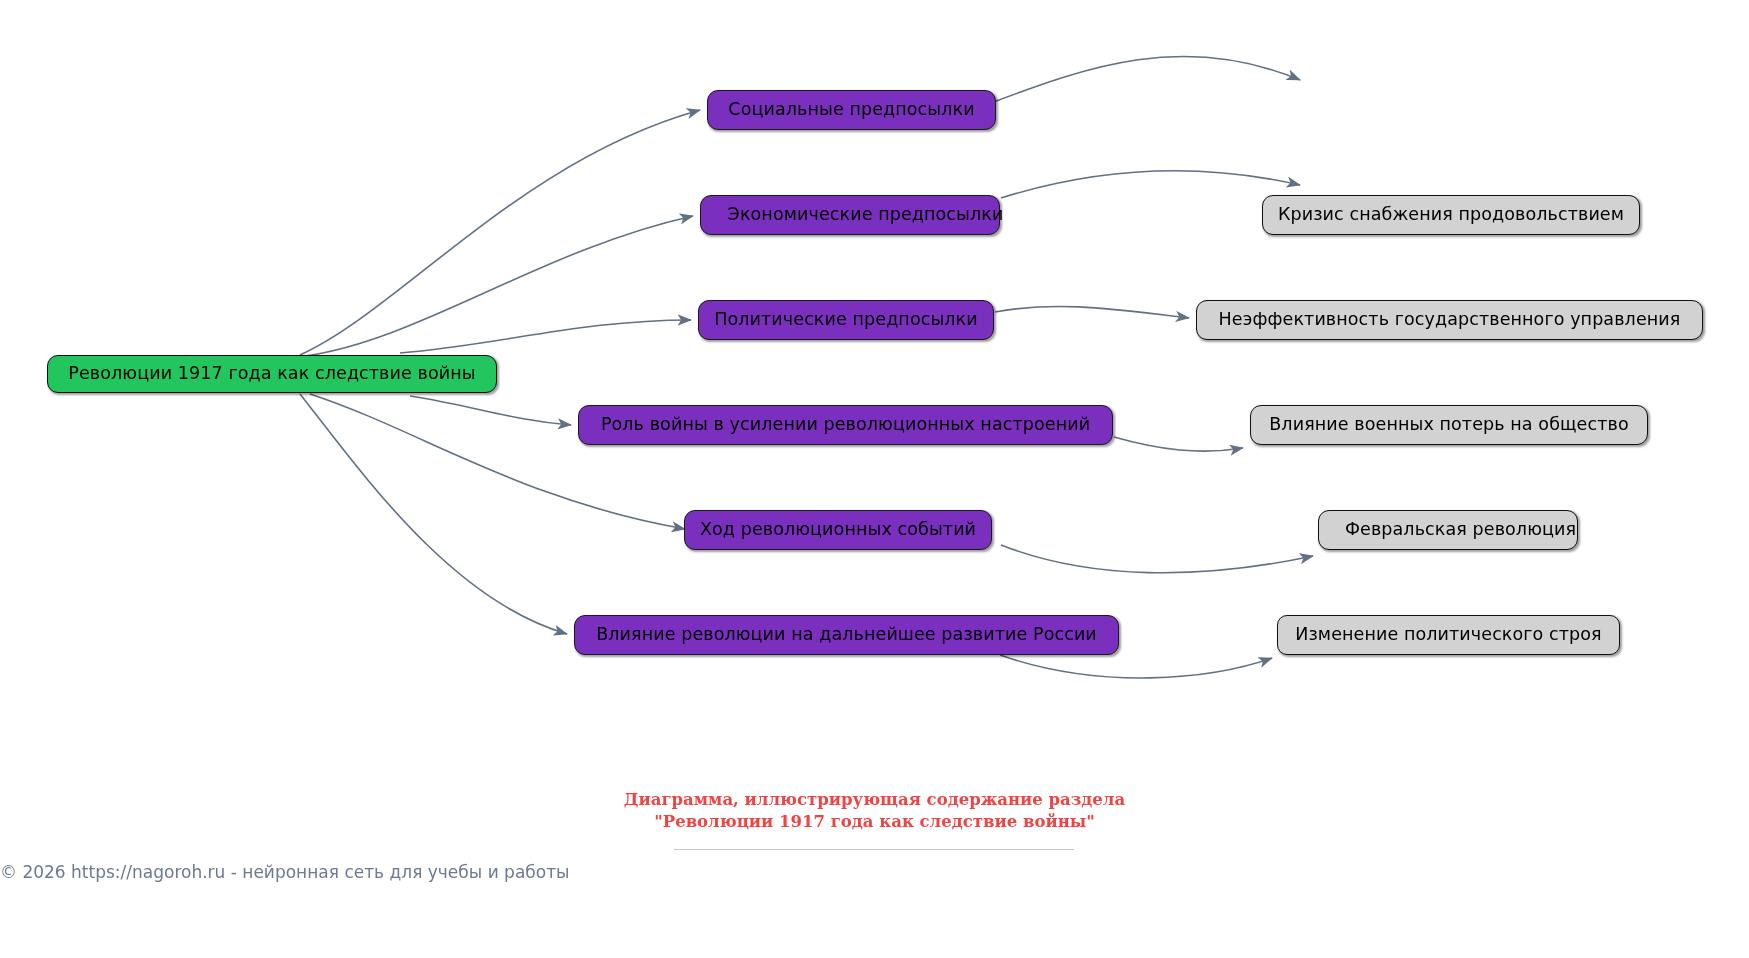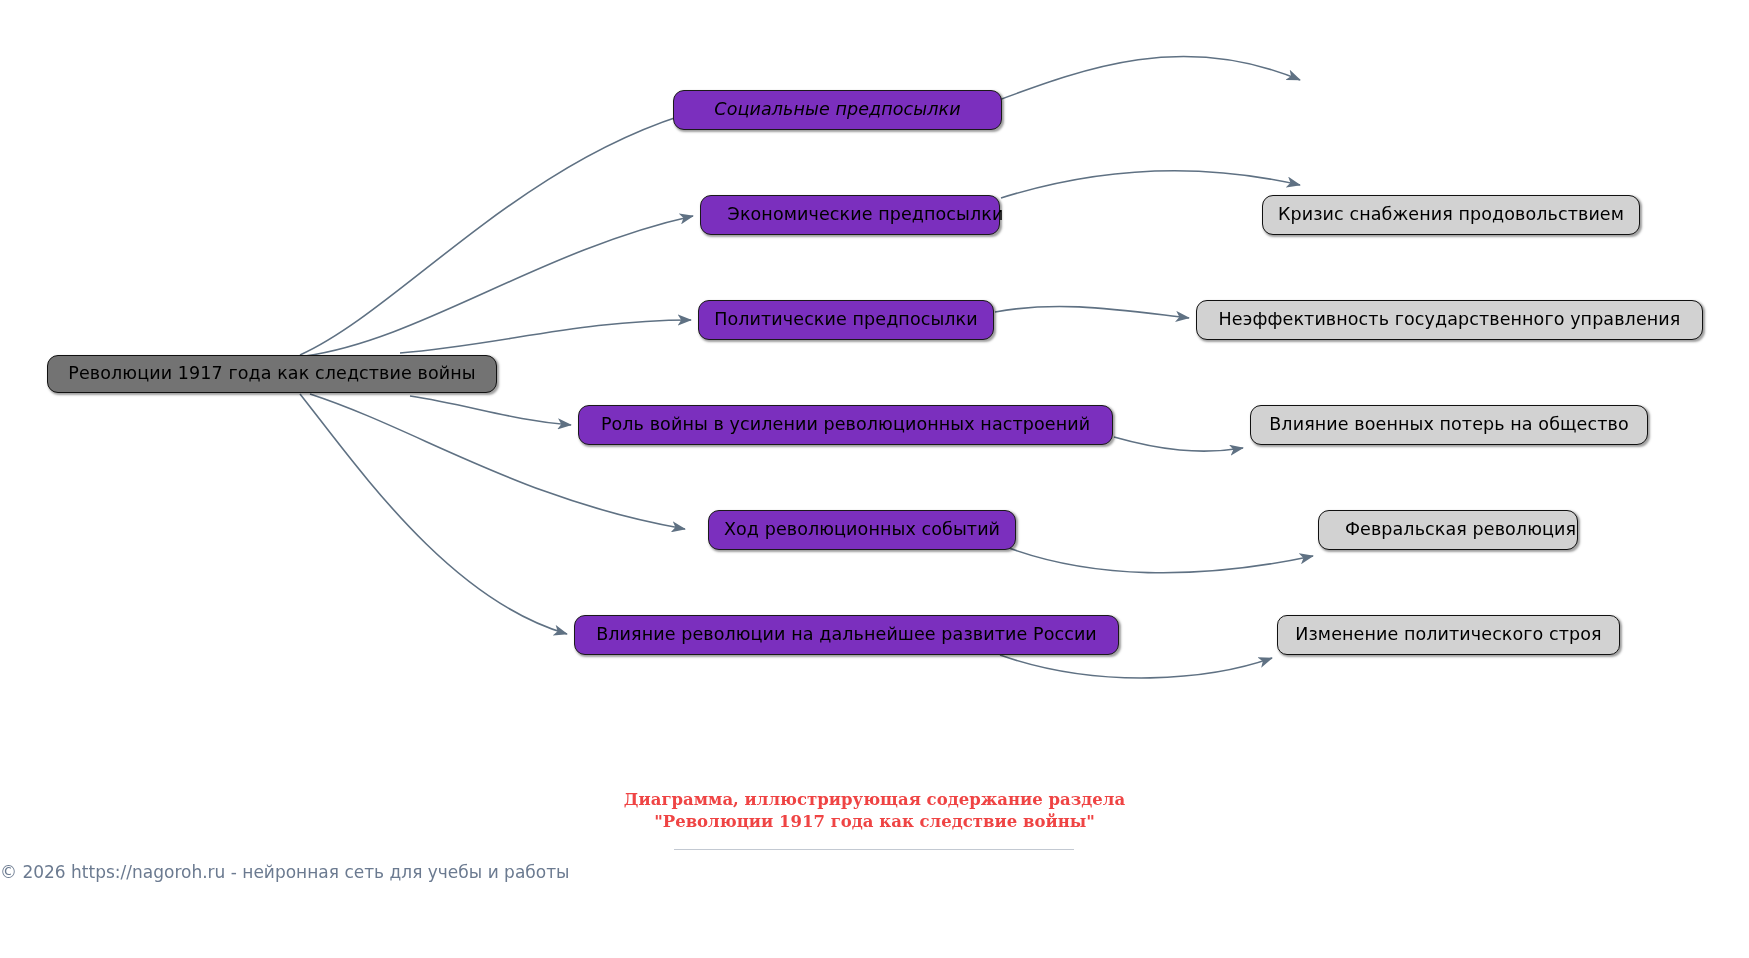--- a/index.html
+++ b/index.html
@@ -37,21 +37,21 @@
     border: 1px solid #1c1c1c;
     font-size: 17.5px;
     letter-spacing: 0.1px;
     color: #000000;
     white-space: nowrap;
     line-height: 1;
     padding: 0 16px;
     box-shadow: 1.5px 1.5px 2.2px rgba(0,0,0,0.38);
   }
   .node.root {
-    background: #737373;
+    background: #22c55e;
     border-color: #111111;
   }
   .node.branch {
     background: #7b2fbe;
     border-color: #1a1a1a;
   }
   .node.leaf {
     background: #d2d2d2;
     border-color: #111111;
   }
@@ -107,33 +107,33 @@
       <path d="M 1114,437 C 1160,450 1200,455 1243,448"></path>
       <path d="M 1001,545 C 1090,580 1200,580 1313,556"></path>
       <path d="M 1000,655 C 1100,690 1210,680 1272,658"></path>
     </g>
   </svg>
 
   <div class="node root" style="left:47px; top:355px; width:450px; height:38px;">
     <span>Революции 1917 года как следствие войны</span>
   </div>
 
-  <div class="node branch" style="left:673px; top:90px; width:329px; height:40px;font-style:italic;">
+  <div class="node branch" style="left:707px; top:90px; width:289px; height:40px;">
     <span>Социальные предпосылки</span>
   </div>
   <div class="node branch" style="left:700px; top:195px; width:300px; height:40px;padding-left:47px;">
     <span>Экономические предпосылки</span>
   </div>
   <div class="node branch" style="left:578px; top:405px; width:535px; height:40px;">
     <span>Роль войны в усилении революционных настроений</span>
   </div>
   <div class="node branch" style="left:698px; top:300px; width:296px; height:40px;">
     <span>Политические предпосылки</span>
   </div>
-  <div class="node branch" style="left:708px; top:510px; width:308px; height:40px;">
+  <div class="node branch" style="left:684px; top:510px; width:308px; height:40px;">
     <span>Ход революционных событий</span>
   </div>
   <div class="node branch" style="left:574px; top:615px; width:545px; height:40px;">
     <span>Влияние революции на дальнейшее развитие России</span>
   </div>
 
   <div class="node leaf" style="left:1262px; top:195px; width:378px; height:40px;">
     <span>Кризис снабжения продовольствием</span>
   </div>
   <div class="node leaf" style="left:1196px; top:300px; width:507px; height:40px;">

